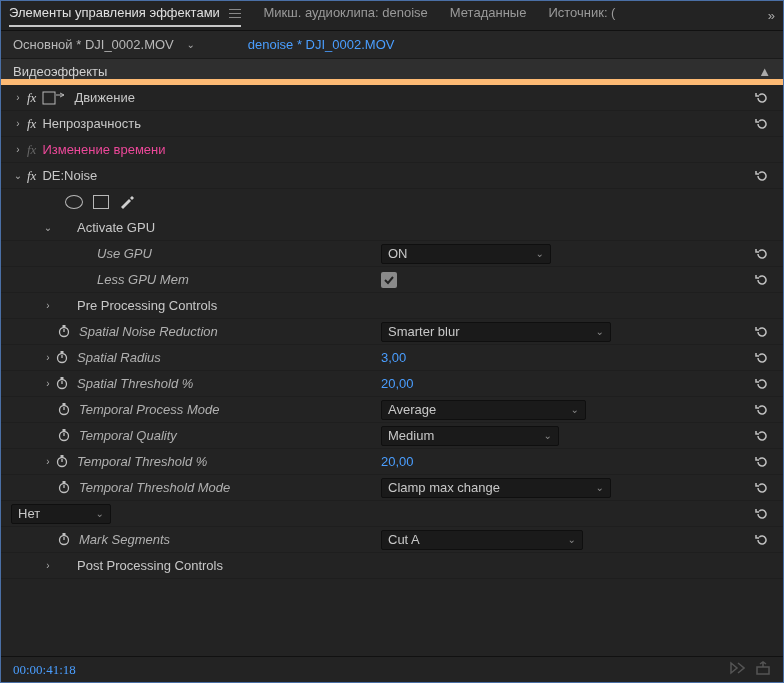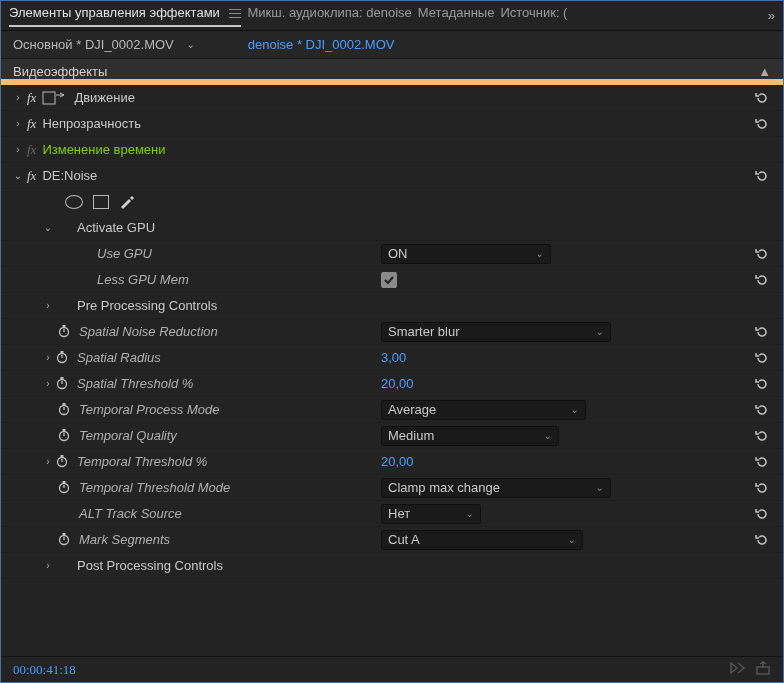--- a/index.html
+++ b/index.html
@@ -18,21 +18,21 @@
     background: #232323;
     border: 1px solid #4a6fa5;
     display: flex;
     flex-direction: column;
   }
   .tabbar {
     display: flex;
     align-items: center;
     height: 30px;
     padding: 0 8px;
-    gap: 6px;
+    gap: 22px;
     border-bottom: 1px solid #111;
     background: #232323;
   }
   .tab {
     color: #9a9a9a;
     white-space: nowrap;
     position: relative;
     padding-bottom: 6px;
     cursor: pointer;
   }
@@ -276,21 +276,21 @@
               <path d="M4 8 a4 4 0 1 0 1.2 -2.8 M2 3 v3 h3" fill="none" stroke="currentColor" stroke-width="1.5"></path>
             </svg>
         </span>
       </div>
     </div>
 
     <div class="row">
       <div class="cell-left">
         <span class="arrow">›</span>
         <span class="fx dim">fx</span>
-        <span class="label" style="color:#84cc16">Изменение времени</span>
+        <span class="label" style="color:#ec4899">Изменение времени</span>
       </div>
     </div>
 
     <div class="row">
       <div class="cell-left">
         <span class="arrow">⌄</span>
         <span class="fx">fx</span>
         <span class="label">DE:Noise</span>
       </div>
       <div class="cell-right">
@@ -550,24 +550,20 @@
       <div class="cell-right">
         <span class="reset">
           <svg viewBox="0 0 16 16">
               <path d="M4 8 a4 4 0 1 0 1.2 -2.8 M2 3 v3 h3" fill="none" stroke="currentColor" stroke-width="1.5"></path>
             </svg>
         </span>
       </div>
     </div>
 
     <div class="row">
-      <div class="cell-left">
-        <span class="spacer" style="width:68px"></span>
-        <span class="label sub">ALT Track Source</span>
-      </div>
       <div class="cell-value">
         <div class="select" style="width:100px">
           <span>Нет</span>
           <span class="chev">⌄</span>
         </div>
       </div>
       <div class="cell-right">
         <span class="reset">
           <svg viewBox="0 0 16 16">
               <path d="M4 8 a4 4 0 1 0 1.2 -2.8 M2 3 v3 h3" fill="none" stroke="currentColor" stroke-width="1.5"></path>

